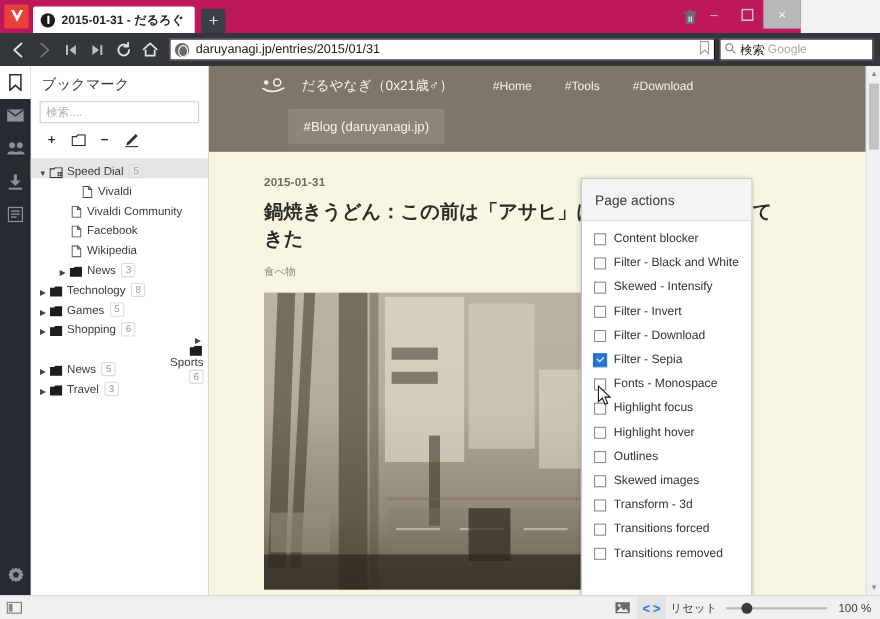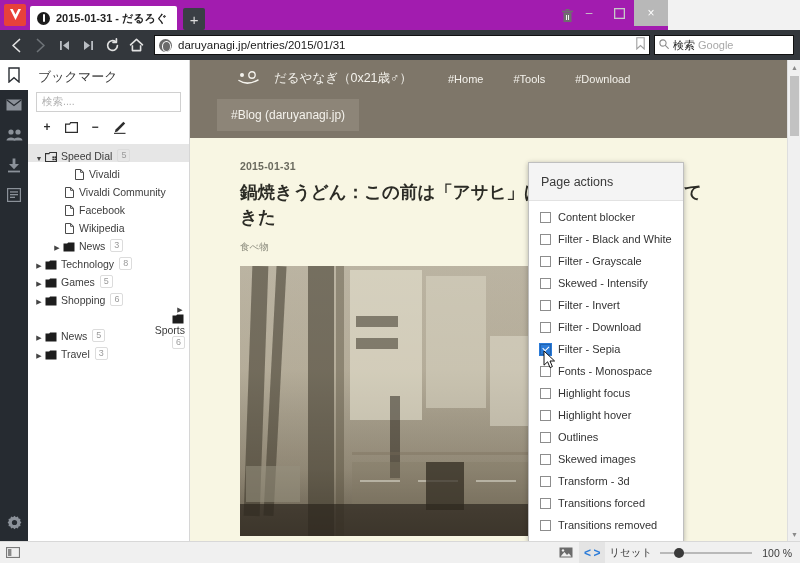--- a/index.html
+++ b/index.html
@@ -5,22 +5,22 @@
   * { box-sizing: border-box; margin: 0; padding: 0; }
   html, body {
     width: 800px; height: 563px; overflow: hidden;
     font-family: "Liberation Sans", "DejaVu Sans", sans-serif;
     background: #2b2f33;
   }
   #app { position: relative; width: 800px; height: 563px; overflow: hidden; background: #f2f2f2; }
 
   
   .titlebar {
-    position: absolute; left: 0; top: 0; width: 668px; height: 30px;
-    background: #a21caf;
+    position: absolute; left: 0; top: 0; width: 728px; height: 30px;
+    background: #be185d;
   }
   .vivaldi-logo {
     position: absolute; left: 4px; top: 4px; width: 22px; height: 22px;
     background: #e8413a; border-radius: 2px;
     display: flex; align-items: center; justify-content: center;
   }
   .vivaldi-logo svg { display: block; }
   .tabstrip { position: absolute; left: 30px; top: 6px; height: 24px; display: flex; align-items: flex-end; }
   .tab {
     height: 24px; background: #ffffff; color: #222; border-radius: 2px 2px 0 0;
@@ -132,21 +132,21 @@
     background: #f8f6e3; overflow: hidden;
   }
   .site-header {
     height: 78px; background: #7e7669; padding: 10px 0 0 0; position: relative;
   }
   .site-nav { display: flex; align-items: center; padding-left: 48px; gap: 0; }
   .site-logo-face { width: 26px; height: 16px; position: relative; margin-right: 10px; }
   .site-brand { color: #f4f2ec; font-size: 12.5px; margin-right: 36px; white-space: nowrap; }
   .site-link { color: #f4f2ec; font-size: 11px; margin-right: 30px; white-space: nowrap; }
   .site-tab {
-    margin: 12px 0 0 27px; display: inline-block; background: #8d8578; color: #f4f2ec;
+    margin: 12px 0 0 72px; display: inline-block; background: #8d8578; color: #f4f2ec;
     font-size: 12px; padding: 9px 14px;
   }
   .article { padding: 22px 0 0 50px; }
   .art-date { font-size: 10.5px; color: #6a6a5e; font-weight: bold; letter-spacing: .2px; }
   .art-title {
     margin-top: 8px; font-size: 17.5px; line-height: 1.45; color: #2c2c26; font-weight: bold;
     max-width: 470px;
   }
   .art-cat { margin-top: 10px; font-size: 9.5px; color: #8a8a7c; }
   .art-photo {
@@ -568,24 +568,20 @@
         <div class="popup-item">
           <span class="cb"></span>
           <span class="lbl">Content blocker</span>
         </div>
         <div class="popup-item">
           <span class="cb"></span>
           <span class="lbl">Filter - Black and White</span>
         </div>
         <div class="popup-item">
           <span class="cb"></span>
-          <span class="lbl">Filter - Grayscale</span>
-        </div>
-        <div class="popup-item">
-          <span class="cb"></span>
           <span class="lbl">Skewed - Intensify</span>
         </div>
         <div class="popup-item">
           <span class="cb"></span>
           <span class="lbl">Filter - Invert</span>
         </div>
         <div class="popup-item">
           <span class="cb"></span>
           <span class="lbl">Filter - Download</span>
         </div>

